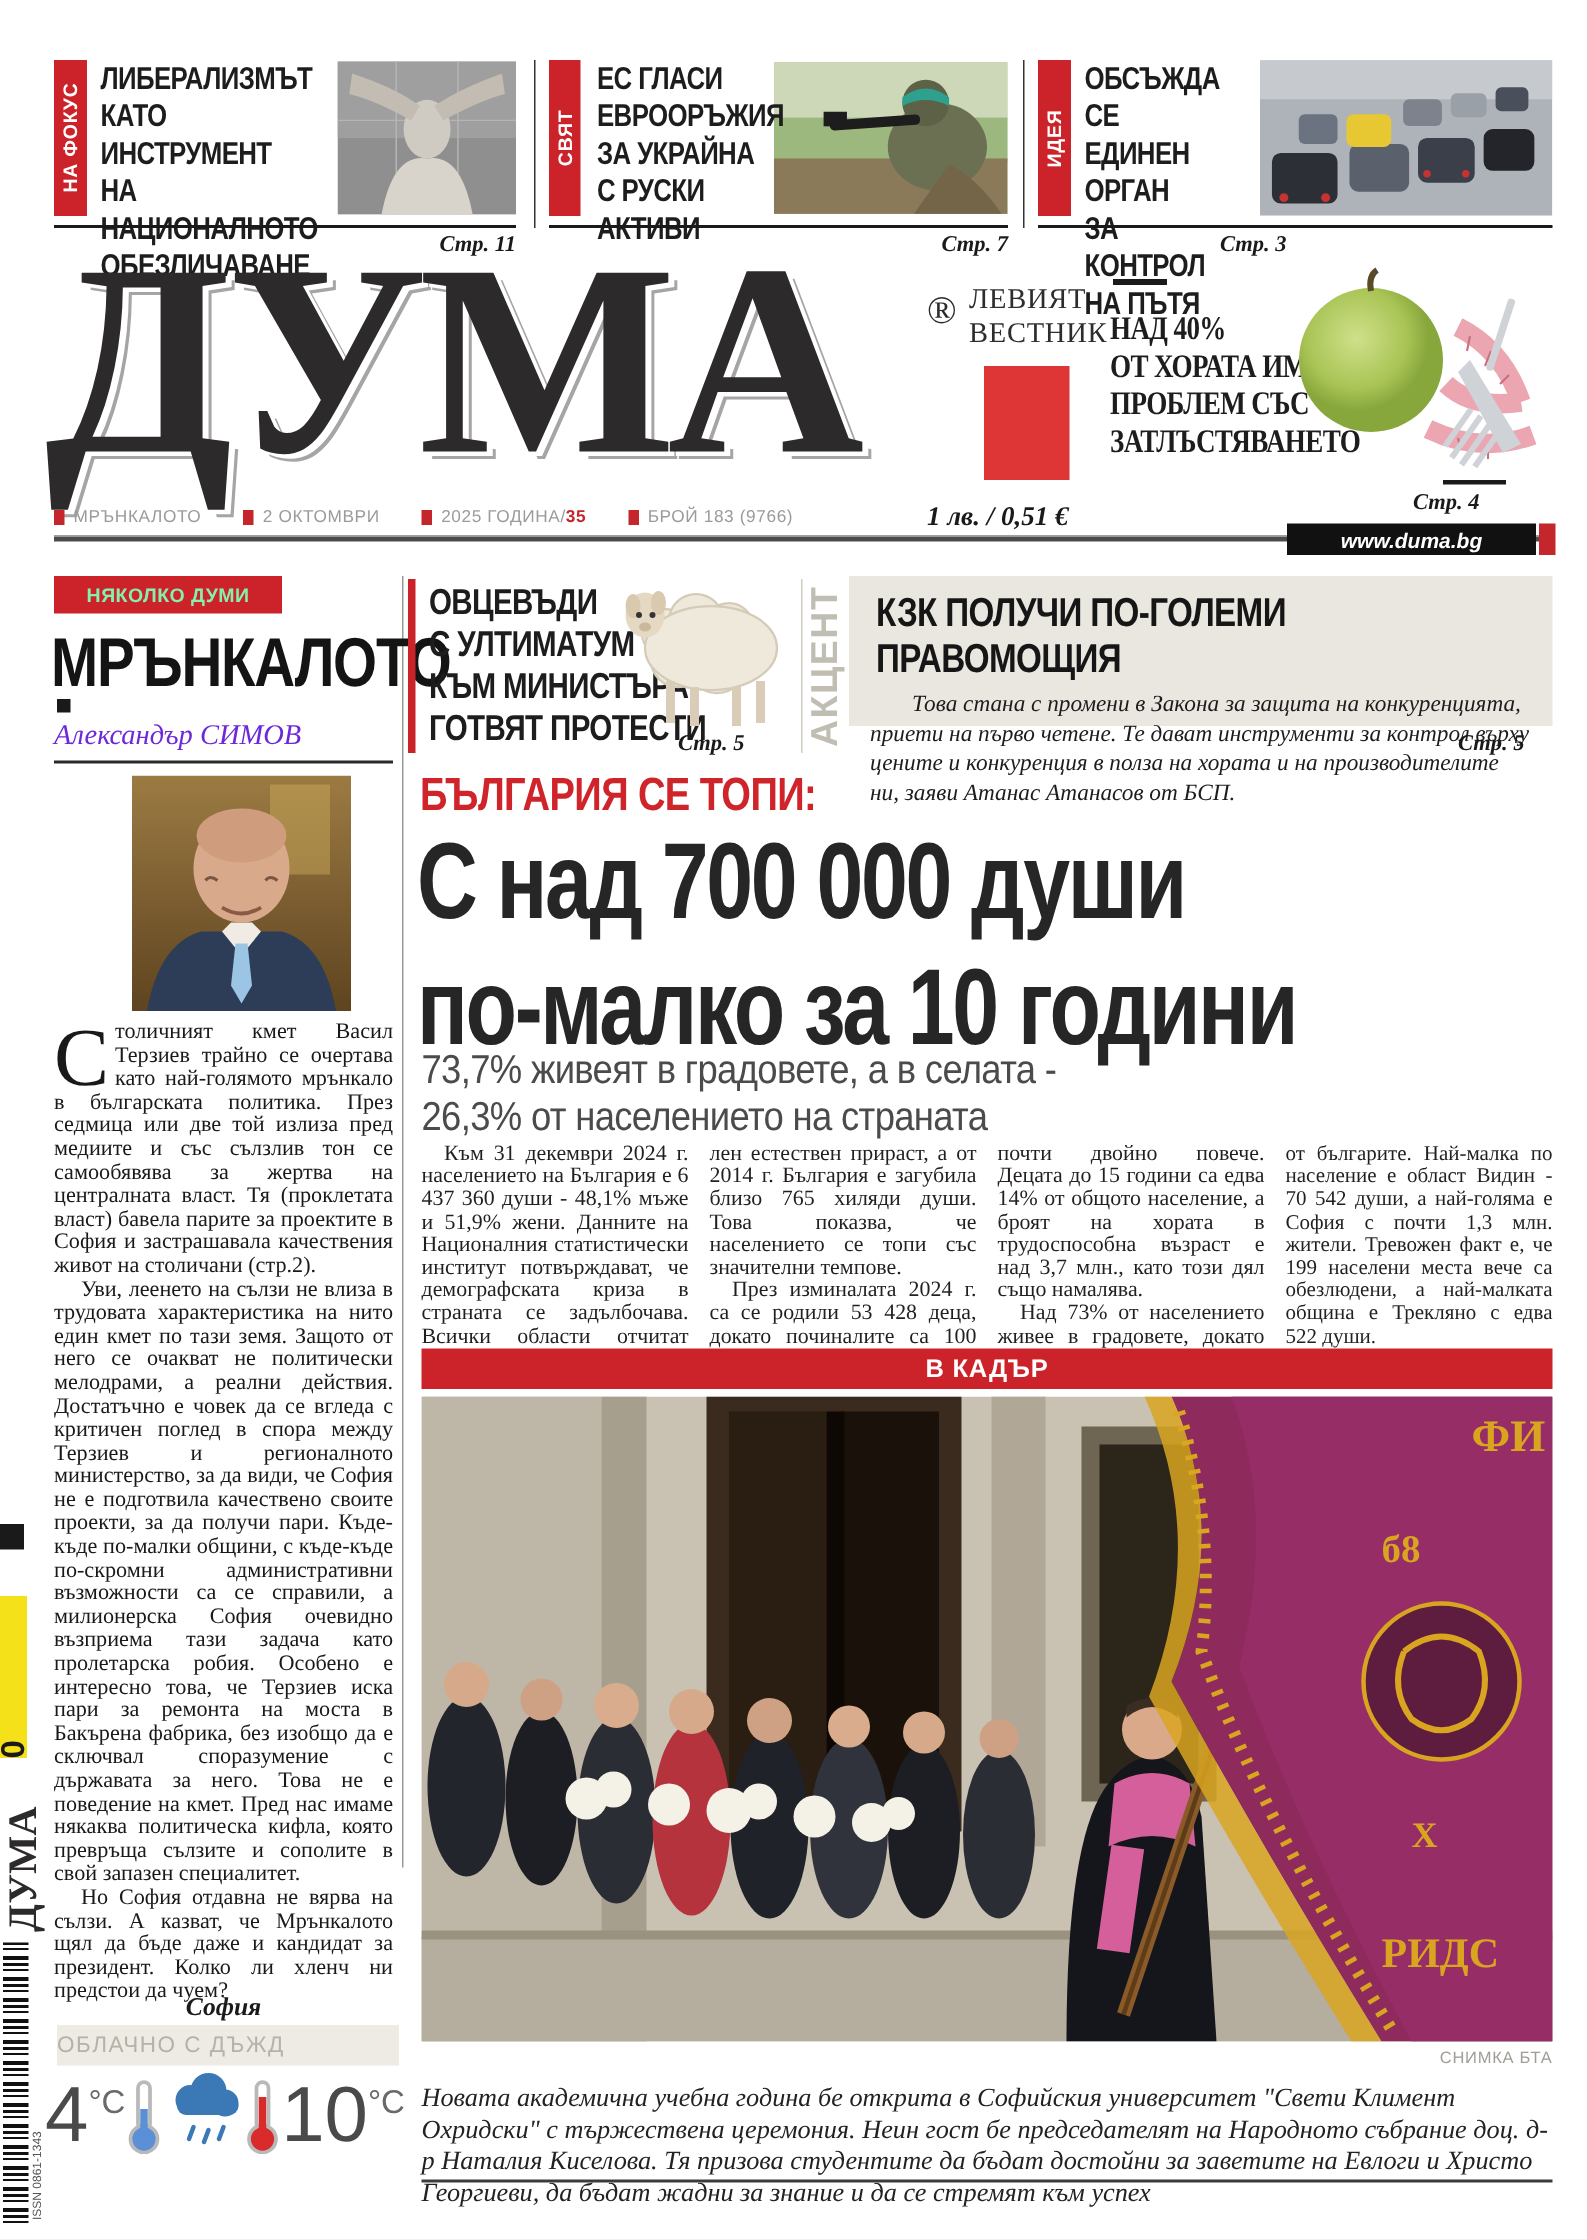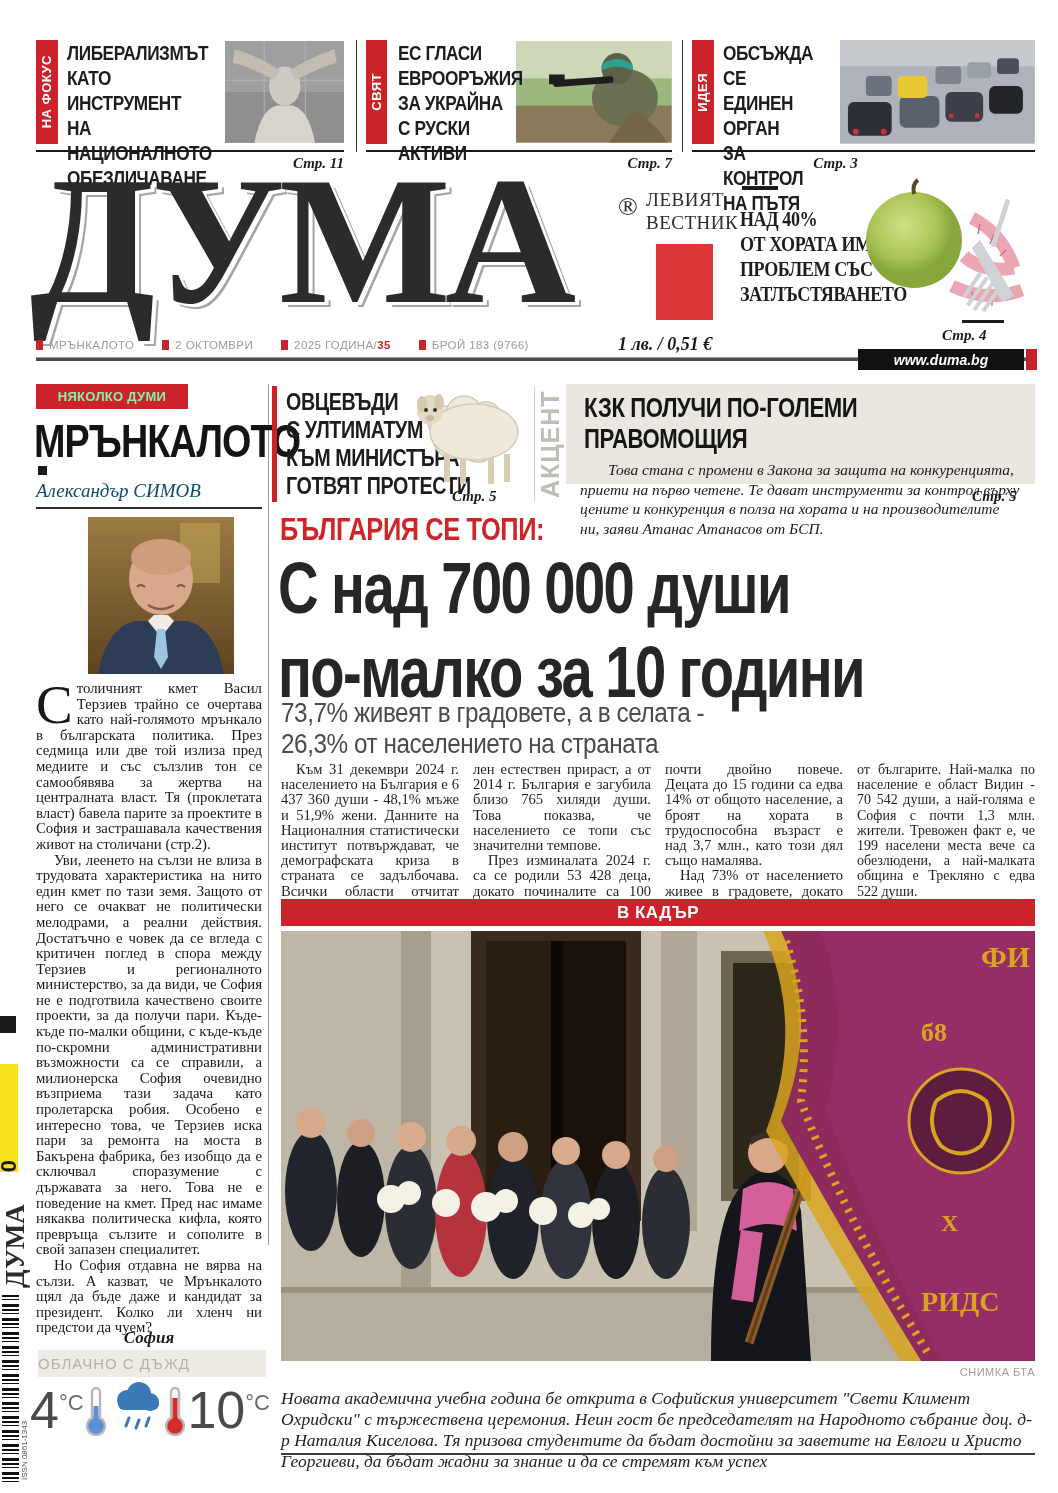--- a/index.html
+++ b/index.html
@@ -194,21 +194,21 @@
 
   <div class="b vline" style="left:268px;top:384px;height:861px;"></div>
 
   <div class="b redbar" style="left:36px;top:384px;width:152px;height:25px;display:flex;align-items:center;justify-content:center;">
     <span style="color:#86efac;font-weight:bold;font-size:13px;letter-spacing:.3px;text-align:right;">НЯКОЛКО ДУМИ</span>
   </div>
   <div class="b" style="left:34px;top:414px;">
     <span class="cond" style="font-size:46px;letter-spacing:-1px;color:#141414;">МРЪНКАЛОТО</span>
   </div>
   <div class="b" style="left:38px;top:466px;width:9px;height:9px;background:#1a1a1a;"></div>
-  <div class="b ser it" style="left:36px;top:480px;font-size:19px;color:#0c4a6e;text-align:center;">Александър СИМОВ</div>
+  <div class="b ser it" style="left:36px;top:480px;font-size:19px;color:#6d28d9;text-align:center;">Александър СИМОВ</div>
   <div class="b" style="left:36px;top:507px;width:226px;height:2px;background:#2a2a2a;"></div>
 
   <svg class="b" style="left:88px;top:517px;" width="146" height="157" viewBox="0 0 146 157">
     <defs>
         <linearGradient id="bg2" x1="0" y1="0" x2="0" y2="1">
           <stop offset="0%" stop-color="#9c7b42"></stop>
           <stop offset="55%" stop-color="#7a5c30"></stop>
           <stop offset="100%" stop-color="#5e441f"></stop>
         </linearGradient>
       </defs>

